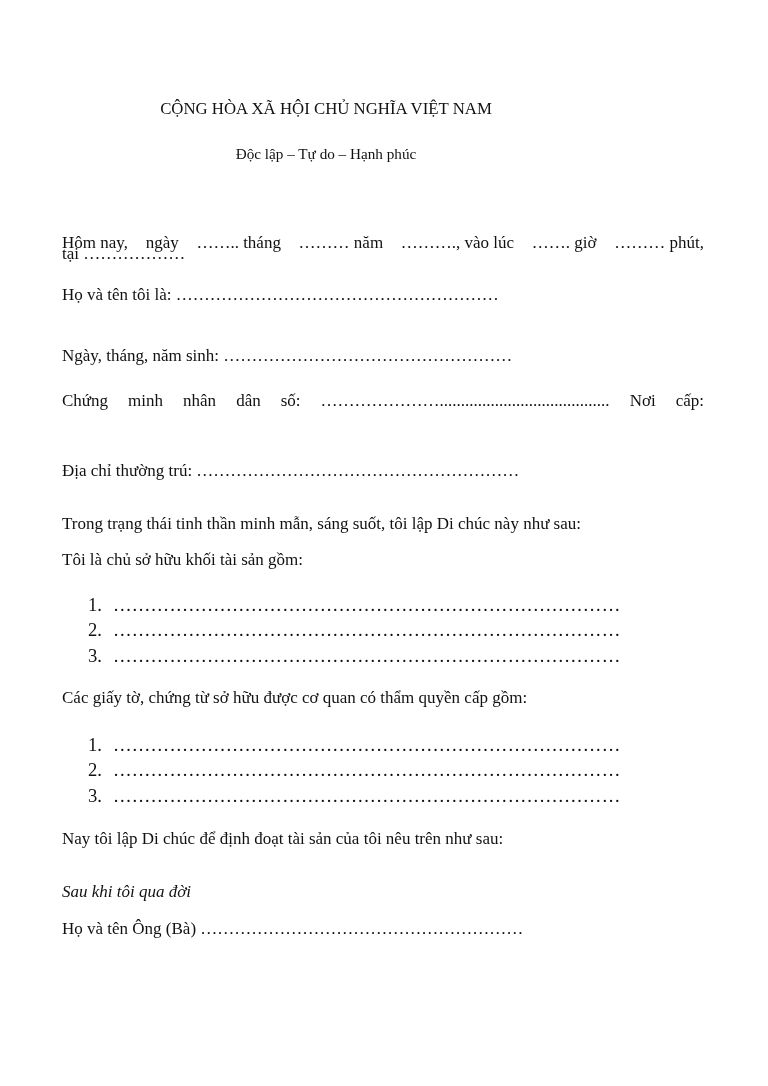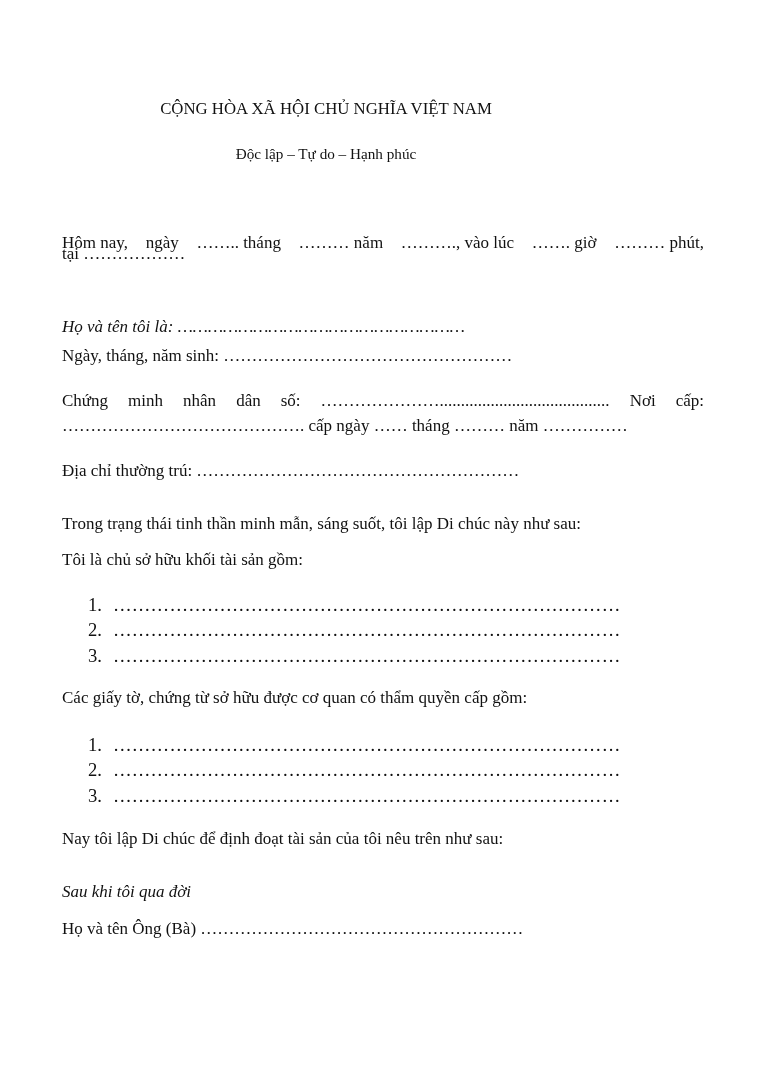--- a/index.html
+++ b/index.html
@@ -32,34 +32,33 @@
     <span>Hôm nay,</span>
     <span>ngày</span>
     <span>…….. tháng</span>
     <span>……… năm</span>
     <span>………., vào lúc</span>
     <span>……. giờ</span>
     <span>……… phút,</span>
   </div>
   <div class="line left" style="top:243px;">tại ………………</div>
 
-  <div class="line left" style="top:316px;font-style:italic;">Họ và tên tôi là: …………………………………………………</div>
+  <div class="line left" style="top:284px;">Họ và tên tôi là: …………………………………………………</div>
   <div class="line left" style="top:345px;">Ngày, tháng, năm sinh: ……………………………………………</div>
 
   <div class="line justify" style="top:390px;">
     <span>Chứng</span>
     <span>minh</span>
     <span>nhân</span>
     <span>dân</span>
     <span>số:</span>
     <span>…………………........................................</span>
     <span>Nơi</span>
     <span>cấp:</span>
   </div>
-  <div class="line left" style="top:415px;">……………………………………. cấp ngày …… tháng ……… năm ……………</div>
 
   <div class="line left" style="top:460px;text-align:right;">Địa chỉ thường trú: …………………………………………………</div>
   <div class="line left" style="top:505px;margin-top:8px;">Trong trạng thái tinh thần minh mẫn, sáng suốt, tôi lập Di chúc này như sau:</div>
   <div class="line left" style="top:549px;">Tôi là chủ sở hữu khối tài sản gồm:</div>
 
   <div class="li" style="left:88px; top:594px;">
     <span class="num">1.</span>
     <span class="dots">………………………………………………………………………</span>
   </div>
   <div class="li" style="left:88px; top:619px;">

